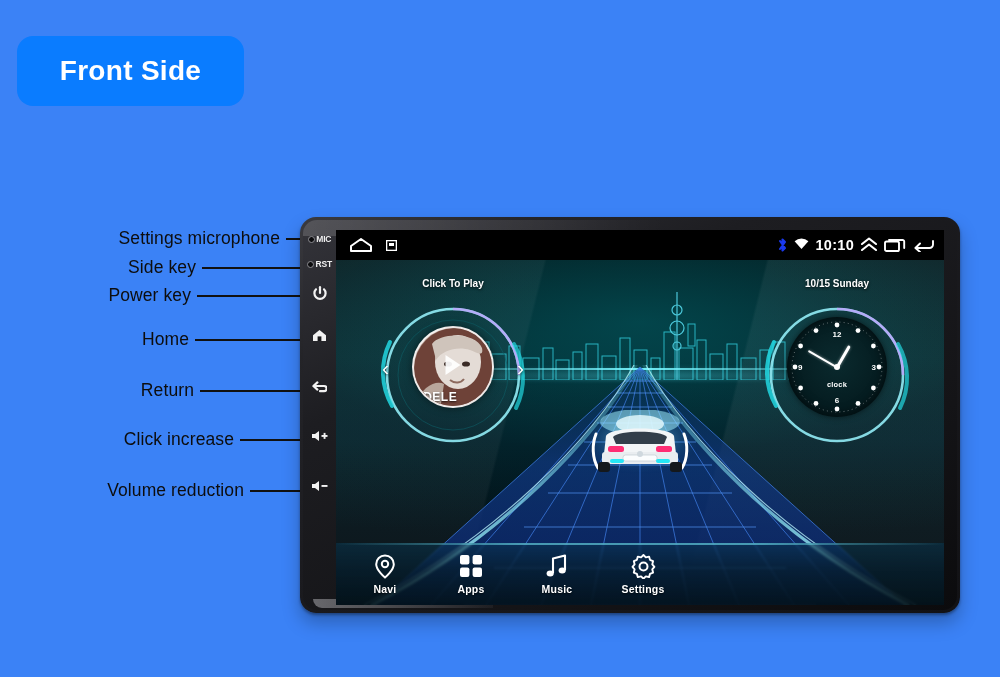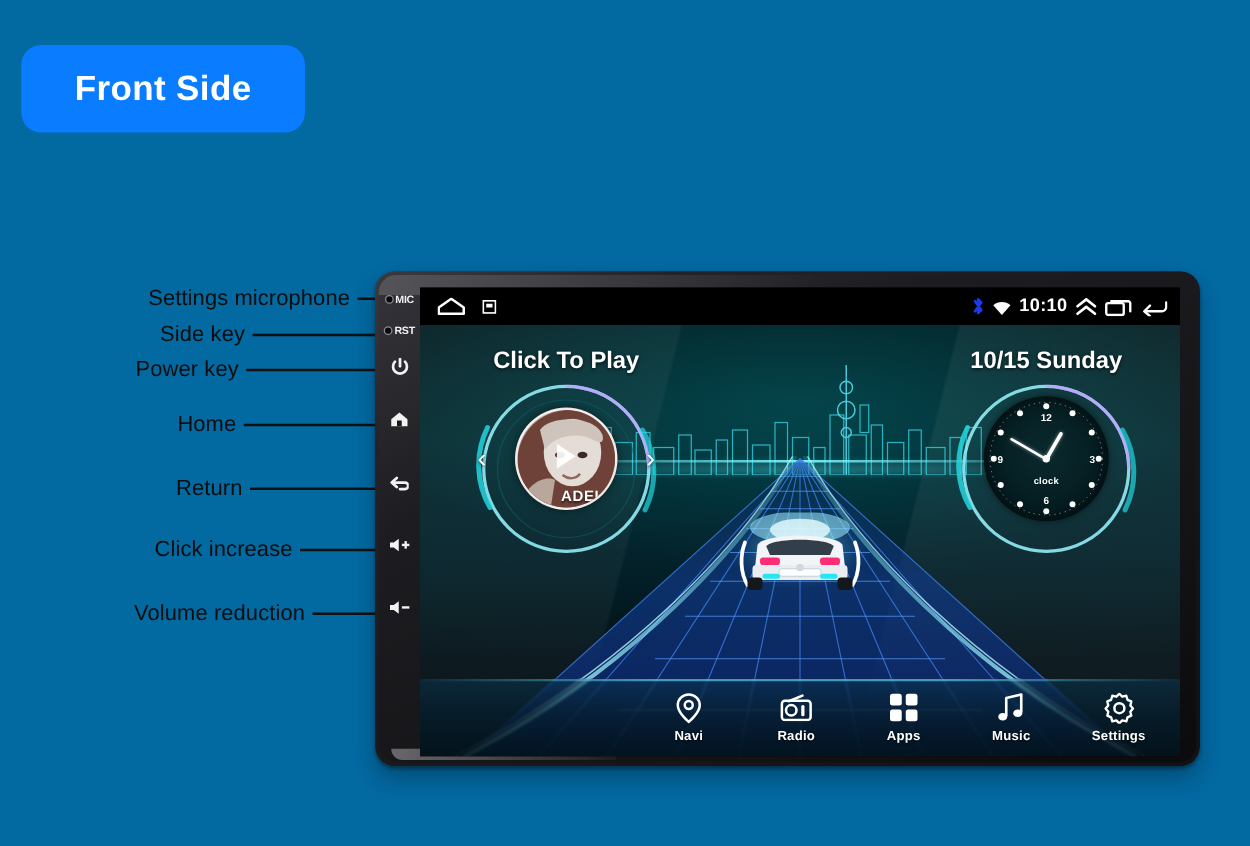--- a/index.html
+++ b/index.html
@@ -3,21 +3,21 @@
 <meta charset="utf-8">
 <title>Front Side</title>
 <style>
   * { box-sizing: border-box; margin: 0; padding: 0; }
   html, body {
     width: 1000px; height: 677px;
     background: #ffffff;
     font-family: "Liberation Sans", sans-serif;
     overflow: hidden;
   }
-  #root { position: relative; width: 1000px; height: 677px; background:#0369a1; }
+  #root { position: relative; width: 1000px; height: 677px; background:#3b82f6; }
 
   
   .badge {
     position: absolute; left: 17px; top: 36px;
     width: 227px; height: 70px;
     background: #0a7cff;
     border-radius: 16px;
     display: flex; align-items: center; justify-content: center;
     color: #fff; font-size: 28px; font-weight: 700; letter-spacing: .3px;
   }
@@ -93,21 +93,21 @@
     overflow:hidden;
   }
 
   
   .statusbar{
     position:relative; height:30px; width:100%;
     background:#000; display:flex; align-items:center;
     padding: 0 10px 0 14px; color:#fff;
   }
   .sb-left{ display:flex; align-items:center; gap:14px; }
-  .sb-right{ margin-left:auto; display:flex; align-items:flex-end; gap:6px; }
+  .sb-right{ margin-left:auto; display:flex; align-items:flex-start; gap:6px; }
   .sb-time{ font-size:14.5px; font-weight:700; letter-spacing:.3px; }
   .sb-icon{ display:flex; align-items:center; }
 
   
   .wall{
     position:absolute; left:0; top:30px; width:608px; height:345px;
     background:
       radial-gradient(150% 95% at 50% 18%, rgba(0,150,160,.30) 0%, rgba(0,60,75,.10) 40%, rgba(0,0,0,0) 70%),
       linear-gradient(180deg,#041a1d 0%,#04262b 28%,#032028 52%,#021016 78%,#020a0f 100%);
     overflow:hidden;
@@ -143,33 +143,33 @@
     width:150px;height:80px;
     background: radial-gradient(50% 50% at 50% 50%, rgba(150,240,255,.55), rgba(80,200,255,.12) 55%, rgba(0,0,0,0) 75%);
     filter: blur(3px);
   }
 
   
   .widget-music{ position:absolute; left:32px; top:22px; width:170px; height:170px; }
   .widget-clock{ position:absolute; right:22px; top:22px; width:170px; height:170px; }
   .widget-title{
     position:absolute; top:-4px; left:50%; transform:translateX(-50%);
-    color:#fff; font-size:19px; font-weight:700; white-space:nowrap;
+    color:#fff; font-size:10px; font-weight:700; white-space:nowrap;
     text-shadow: 0 1px 3px rgba(0,0,0,.8);
     z-index:4;
   }
   .ring-wrap{ position:absolute; left:0; top:14px; width:170px; height:158px; }
   .albumart{
     position:absolute; left:50%; top:50%; transform:translate(-50%,-50%);
     width:82px; height:82px; border-radius:50%;
     overflow:hidden;
     background: radial-gradient(circle at 42% 36%, #d8cfc9 0%, #b49a90 45%, #6e4238 100%);
     border:2px solid rgba(255,255,255,.85);
     box-shadow: 0 0 8px rgba(0,0,0,.5);
-    display:flex; align-items:flex-end; justify-content:flex-end;
+    display:flex; align-items:flex-end; justify-content:flex-start;
   }
   .art-name{
     position:relative; z-index:3;
     color:#fff; font-size:12px; font-weight:700; letter-spacing:.5px;
     margin-bottom:2px; text-shadow:0 1px 2px rgba(0,0,0,.7);
   }
   .play-tri{
     position:absolute; left:50%; top:48%; transform:translate(-50%,-50%);
     width:0;height:0;
     border-left:15px solid rgba(255,255,255,.92);
@@ -204,21 +204,21 @@
   }
   .clk-center{
     position:absolute; left:50%; top:50%; transform:translate(-50%,-50%);
     width:6px;height:6px;border-radius:50%; background:#fff;
   }
 
   
   .dock{
     position:absolute; left:0; bottom:0; width:100%; height:62px;
     background: linear-gradient(180deg, rgba(10,55,80,.55) 0%, rgba(6,30,45,.80) 45%, rgba(3,18,26,.92) 100%);
-    display:flex; align-items:center; justify-content:flex-end;
+    display:flex; align-items:center; justify-content:flex-start;
     padding: 0 6px;
     backdrop-filter: blur(1px);
   }
   .dock::before{
     content:""; position:absolute; left:0; top:0; width:100%; height:2px;
     background: linear-gradient(90deg, rgba(90,230,255,0), rgba(120,240,255,.55) 30%, rgba(120,240,255,.55) 70%, rgba(90,230,255,0));
   }
   .dock-item{
     display:flex; flex-direction:column; align-items:center; gap:4px;
     color:#fff; width:86px;
@@ -565,31 +565,20 @@
                 <div class="dock-ico">
                   <svg width="22" height="25" viewBox="0 0 22 25">
                     <path d="M11 1.5 C6 1.5 2.2 5.3 2.2 10.2 C2.2 16.2 11 23.5 11 23.5 C11 23.5 19.8 16.2 19.8 10.2 C19.8 5.3 16 1.5 11 1.5 Z" fill="none" stroke="#fff" stroke-width="2"></path>
                     <circle cx="11" cy="10" r="3.2" fill="none" stroke="#fff" stroke-width="2"></circle>
                   </svg>
                 </div>
                 <div class="dock-label">Navi</div>
               </div>
               <div class="dock-item">
                 <div class="dock-ico">
-                  <svg width="26" height="22" viewBox="0 0 26 22">
-                    <path d="M7 6 L18 1.5" stroke="#fff" stroke-width="2" stroke-linecap="round"></path>
-                    <rect x="1.5" y="5.5" width="23" height="15.5" rx="2.5" fill="none" stroke="#fff" stroke-width="2"></rect>
-                    <circle cx="9" cy="13.2" r="4.2" fill="none" stroke="#fff" stroke-width="2"></circle>
-                    <rect x="17" y="9" width="2.6" height="9" rx="1.2" fill="#fff"></rect>
-                  </svg>
-                </div>
-                <div class="dock-label">Radio</div>
-              </div>
-              <div class="dock-item">
-                <div class="dock-ico">
                   <svg width="24" height="24" viewBox="0 0 24 24">
                     <rect x="1" y="1" width="9.4" height="9.4" rx="2" fill="#fff"></rect>
                     <rect x="13.6" y="1" width="9.4" height="9.4" rx="2" fill="#fff"></rect>
                     <rect x="1" y="13.6" width="9.4" height="9.4" rx="2" fill="#fff"></rect>
                     <rect x="13.6" y="13.6" width="9.4" height="9.4" rx="2" fill="#fff"></rect>
                   </svg>
                 </div>
                 <div class="dock-label">Apps</div>
               </div>
               <div class="dock-item">

